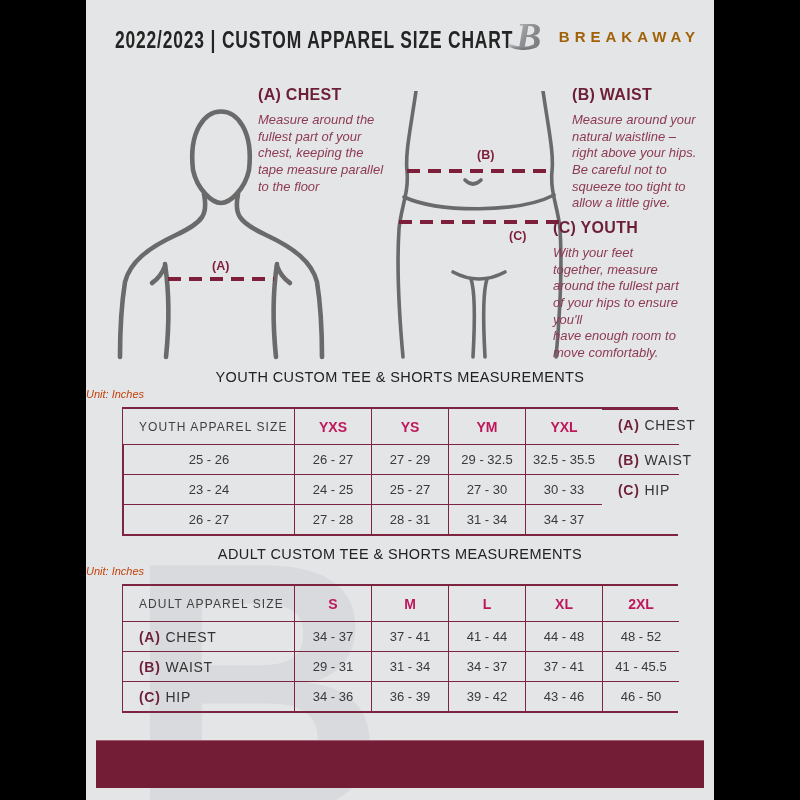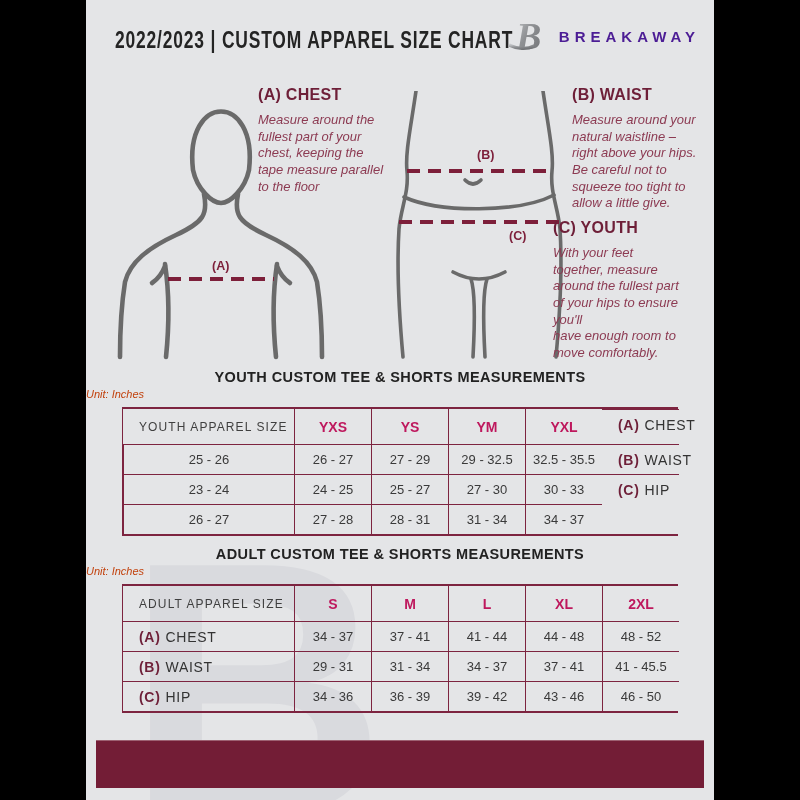--- a/index.html
+++ b/index.html
@@ -21,35 +21,35 @@
   
   .watermark{position:absolute;left:40px;top:508px;font-size:360px;font-weight:bold;
     color:var(--watermark);line-height:1;z-index:0;letter-spacing:0;
     font-family:"Liberation Sans",sans-serif;}
 
   
   .hdr{position:absolute;left:0;top:0;width:100%;height:70px;z-index:3;}
   .hdr-title{position:absolute;left:29px;top:27px;font-size:21px;font-weight:bold;color:var(--ink);
     letter-spacing:1px;transform:scale(0.83,1.12);transform-origin:left top;white-space:nowrap;}
   .brand{position:absolute;right:14px;top:16px;display:flex;align-items:center;gap:10px;}
-  .brand-name{font-size:15px;font-weight:bold;color:#4c1d95;letter-spacing:5px;}
+  .brand-name{font-size:15px;font-weight:bold;color:#a16207;letter-spacing:5px;}
 
   
   .fig{position:absolute;z-index:1;}
   .fig-chest{left:30px;top:80px;}
   .fig-waist{left:305px;top:91px;}
   .instr{position:absolute;width:156px;z-index:2;}
   .instr h3{font-size:16px;font-weight:bold;color:var(--maroon);letter-spacing:.3px;margin-bottom:8px;}
   .instr p{font-size:13px;font-style:italic;color:var(--para);line-height:1.28;white-space:pre-line;}
   .instr-a{left:172px;top:86px;}
   .instr-b{left:486px;top:86px;}
   .instr-c{left:467px;top:219px;}
 
   
-  .sect-title{position:absolute;width:100%;text-align:center;font-size:14.5px;font-weight:bold;
+  .sect-title{position:absolute;width:100%;text-align:center;font-size:14.5px;font-weight:normal;
     color:#222;letter-spacing:.4px;z-index:2;}
   .sect-unit{position:absolute;width:100%;text-align:left;font-size:11px;font-style:italic;
     color:#c2410c;z-index:2;}
   .y-title{top:369px;} .y-unit{top:388px;}
   .a-title{top:546px;} .a-unit{top:565px;}
 
   
   .tablewrap{position:absolute;left:36px;width:556px;z-index:2;}
   .y-table{top:407px;} .a-table{top:584px;}
   .tgrid{display:grid;grid-template-columns:171px 77px 77px 77px 77px 77px;

